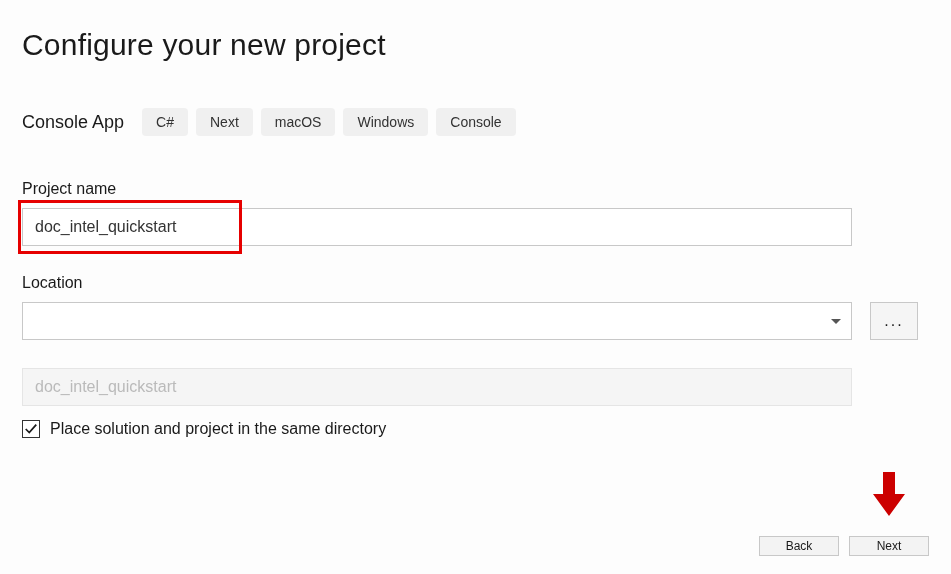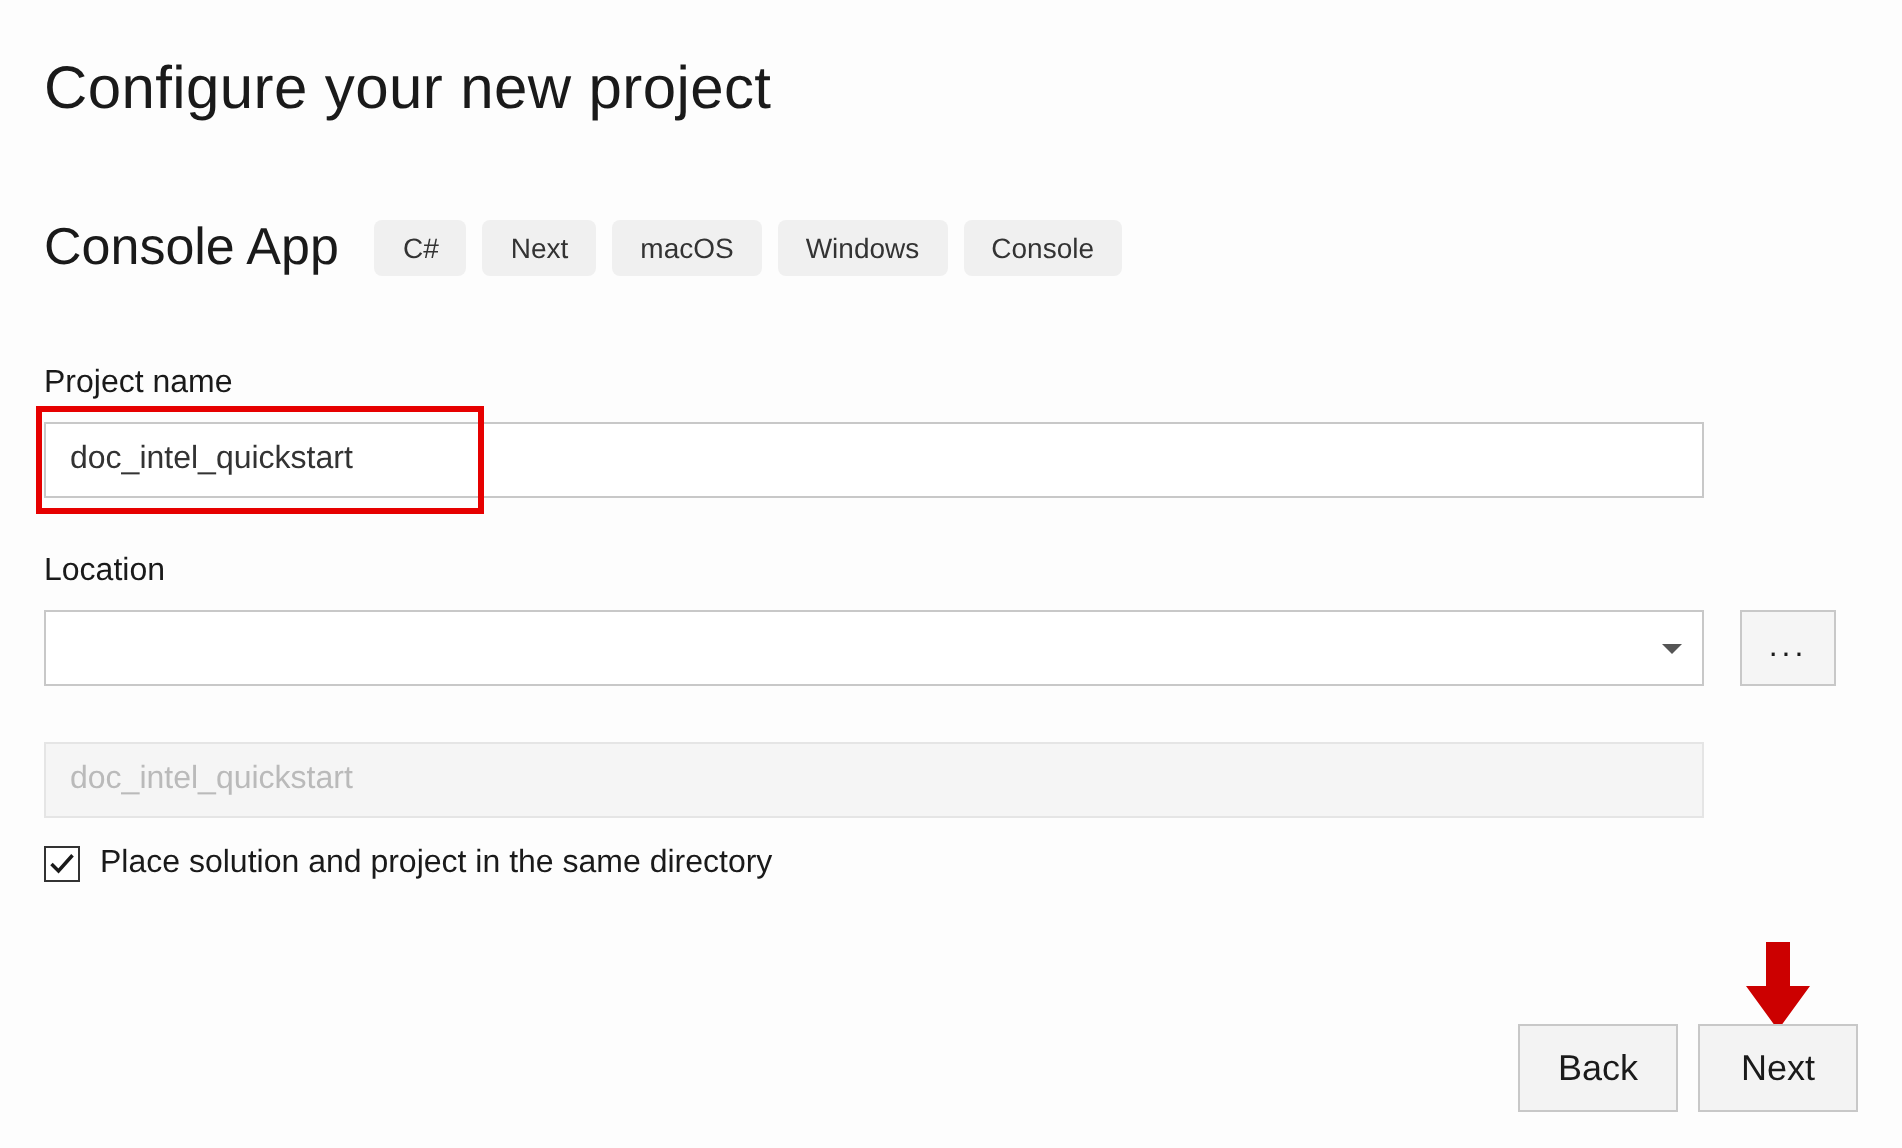--- a/index.html
+++ b/index.html
@@ -22,21 +22,21 @@
       letter-spacing: 0.2px;
       margin-bottom: 46px;
     }
     .template-row {
       display: flex;
       align-items: center;
       gap: 18px;
       margin-bottom: 44px;
     }
     .template-name {
-      font-size: 26px;
+      font-size: 18px;
       font-weight: 400;
     }
     .tags {
       display: flex;
       gap: 8px;
     }
     .tag {
       background: #f0f0f0;
       border-radius: 4px;
       padding: 6px 14px;
@@ -167,24 +167,24 @@
     }
     .footer-buttons {
       position: absolute;
       bottom: 18px;
       right: 22px;
       display: flex;
       gap: 10px;
     }
     .nav-button {
       width: 80px;
-      height: 44px;
+      height: 20px;
       border: 1px solid #c8c8c8;
       background: #f3f3f3;
-      font-size: 18px;
+      font-size: 12px;
       cursor: pointer;
       display: flex;
       align-items: center;
       justify-content: center;
       text-align: right;
     }
     .arrow-annotation {
       position: absolute;
       bottom: 54px;
       right: 44px;

